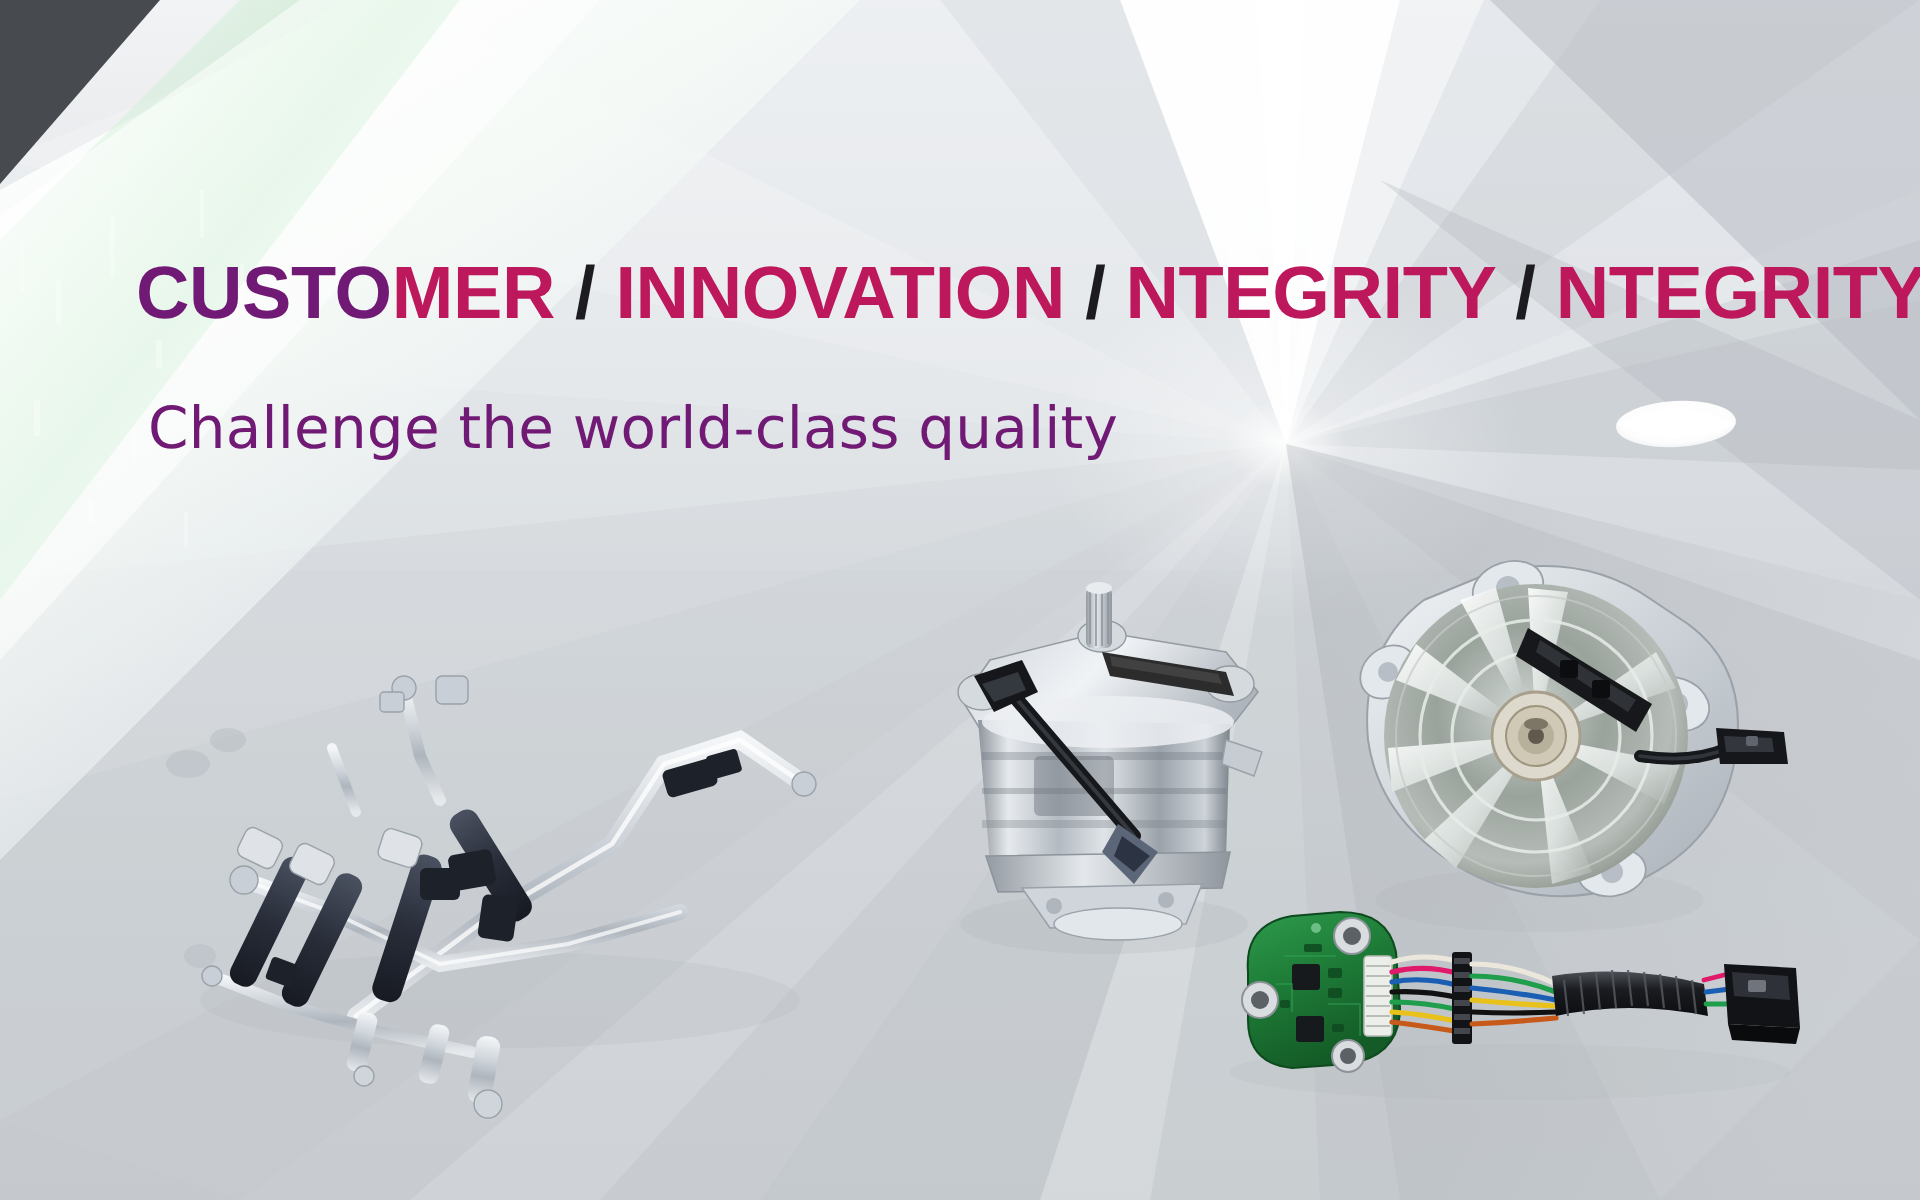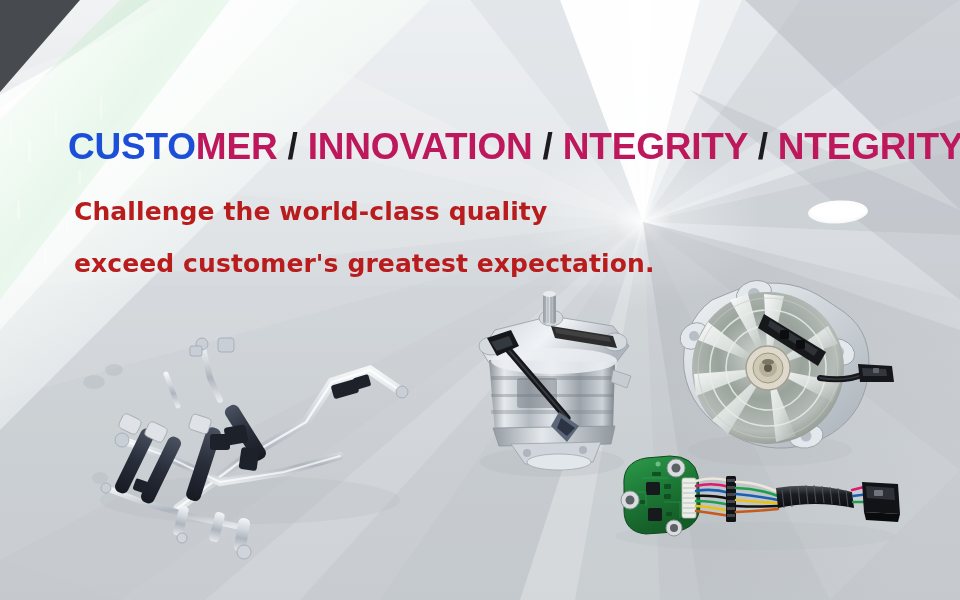--- a/index.html
+++ b/index.html
@@ -22,30 +22,30 @@
   #headline{
     position:absolute;
     left:68px; top:128px;
     font-size:37px;
     font-weight:bold;
     letter-spacing:-0.2px;
     white-space:nowrap;
     line-height:1;
     font-family:"Liberation Sans","DejaVu Sans",sans-serif;
   }
-  #headline .hl-red{color:#1d4ed8;}
+  #headline .hl-red{color:#701a75;}
   #headline .hl-dark{color:#be185d;}
   #headline .hl-sep{color:#1b1b20;font-weight:bold;}
 
   .subline{
     position:absolute;
     left:74px;
-    color:#b91c1c;
-    font-size:25px;
-    font-weight:bold;
+    color:#701a75;
+    font-size:29px;
+    font-weight:normal;
     white-space:nowrap;
     letter-spacing:0.1px;
     font-family:"DejaVu Sans","Liberation Sans",sans-serif;
   }
   #subline-1{top:197px;}
   #subline-2{top:249px;}
 
   
   .products{position:absolute;inset:0;width:960px;height:600px;}
   .product{position:absolute;}
@@ -173,21 +173,20 @@
     <ellipse cx="755" cy="536" rx="140" ry="14" fill="#a9aeb3" opacity="0.14"></ellipse>
   </svg>
 
   <div class="text-layer">
 
     <div id="headline">
       <span class="hl-red">CUSTO</span><span class="hl-dark">MER</span><span class="hl-sep"> / </span><span class="hl-dark">INNOVATION</span><span class="hl-sep"> / </span><span class="hl-dark">NTEGRITY</span><span class="hl-sep"> / </span><span class="hl-dark">NTEGRITY</span><span class="hl-sep">/ </span><span class="hl-dark">SAFETY</span>
     </div>
 
     <div class="subline" id="subline-1">Challenge the world-class quality</div>
-    <div class="subline" id="subline-2">exceed customer's greatest expectation.</div>
   </div>
 
   <div class="products">
 
     <div class="product" id="product-fuel-rail">
       <svg viewBox="0 0 350 235">
         <defs>
           <linearGradient id="pipe" x1="0" y1="0" x2="0" y2="1">
             <stop offset="0" stop-color="#f4f6f8"></stop>
             <stop offset="0.35" stop-color="#ced4da"></stop>

